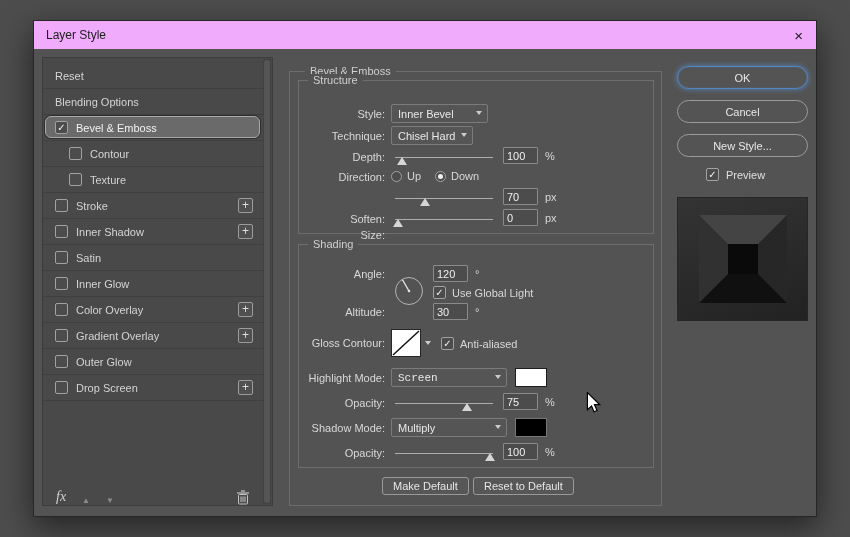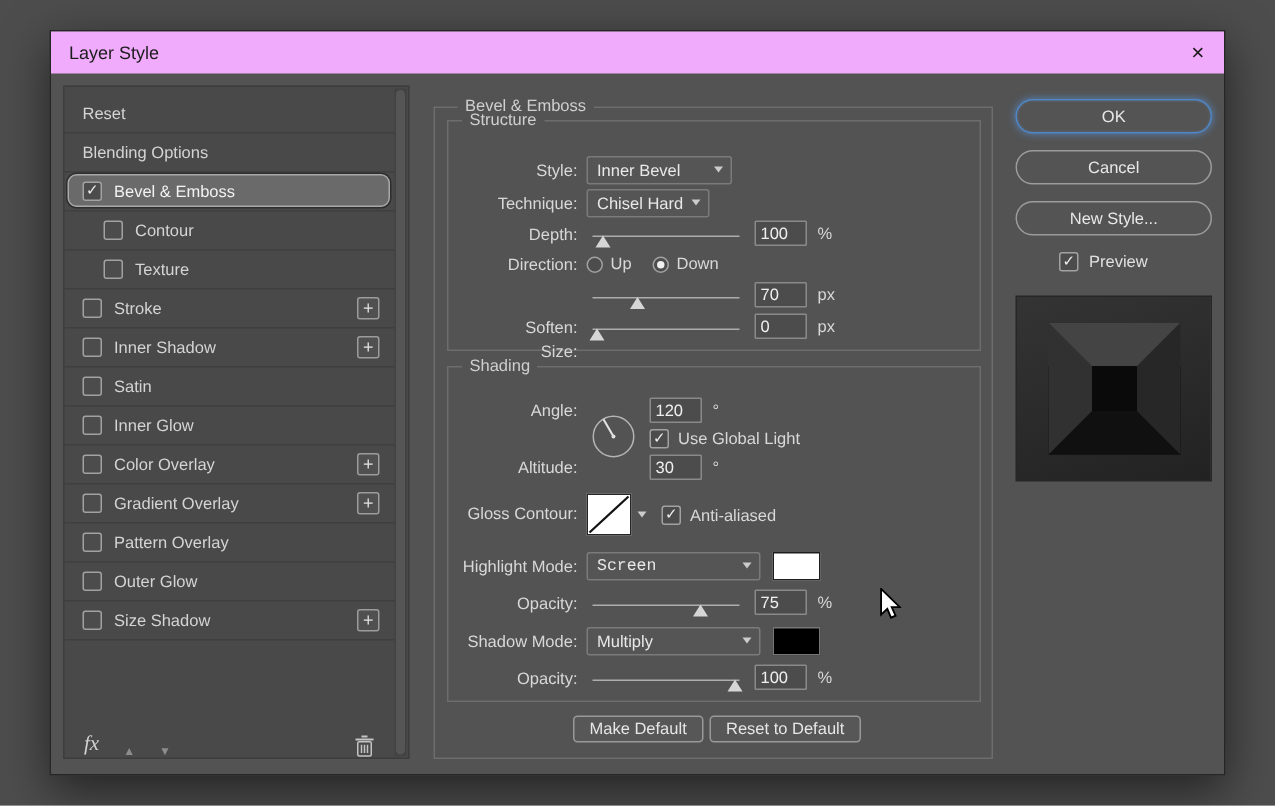--- a/index.html
+++ b/index.html
@@ -120,29 +120,25 @@
             <span class="sb-label">Color Overlay</span>
             <span class="add-btn">+</span>
           </div>
           <div class="sb-item">
             <span class="cb"></span>
             <span class="sb-label">Gradient Overlay</span>
             <span class="add-btn">+</span>
           </div>
           <div class="sb-item">
             <span class="cb"></span>
-            <span class="sb-label">Pattern Overlay</span>
-          </div>
-          <div class="sb-item">
-            <span class="cb"></span>
             <span class="sb-label">Outer Glow</span>
           </div>
           <div class="sb-item">
             <span class="cb"></span>
-            <span class="sb-label">Size Shadow</span>
+            <span class="sb-label">Drop Screen</span>
             <span class="add-btn">+</span>
           </div>
         </div>
 
         <div class="sb-scroll">
           <div class="scroll-thumb"></div>
         </div>
 
         <div class="sb-footer">
           <span class="fx">fx</span>

